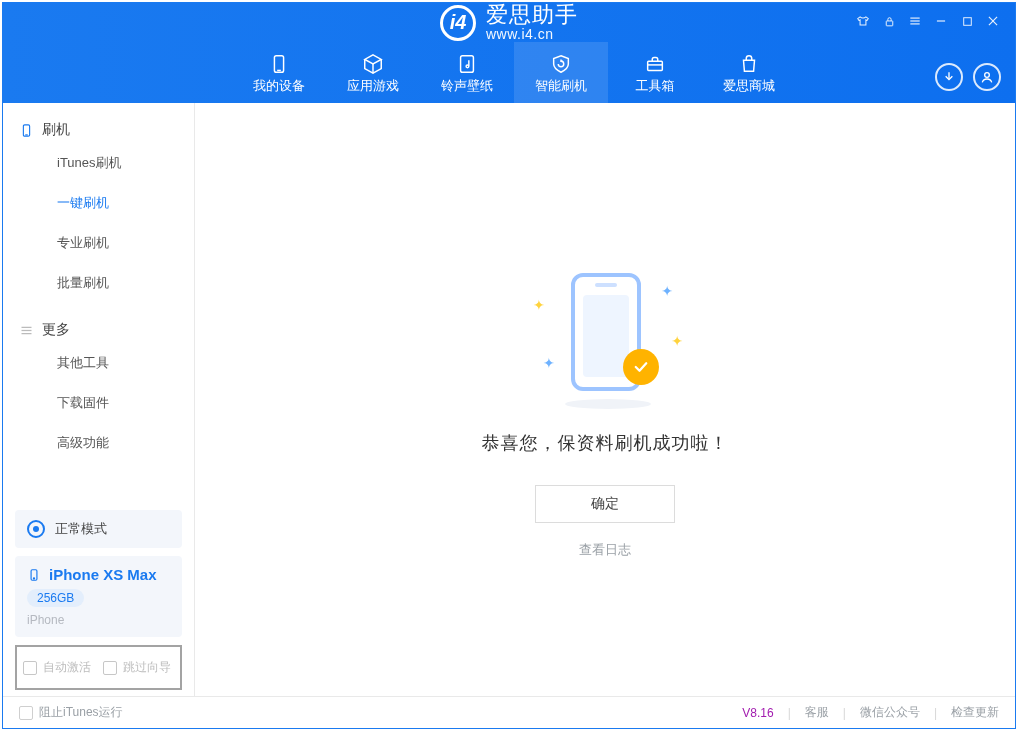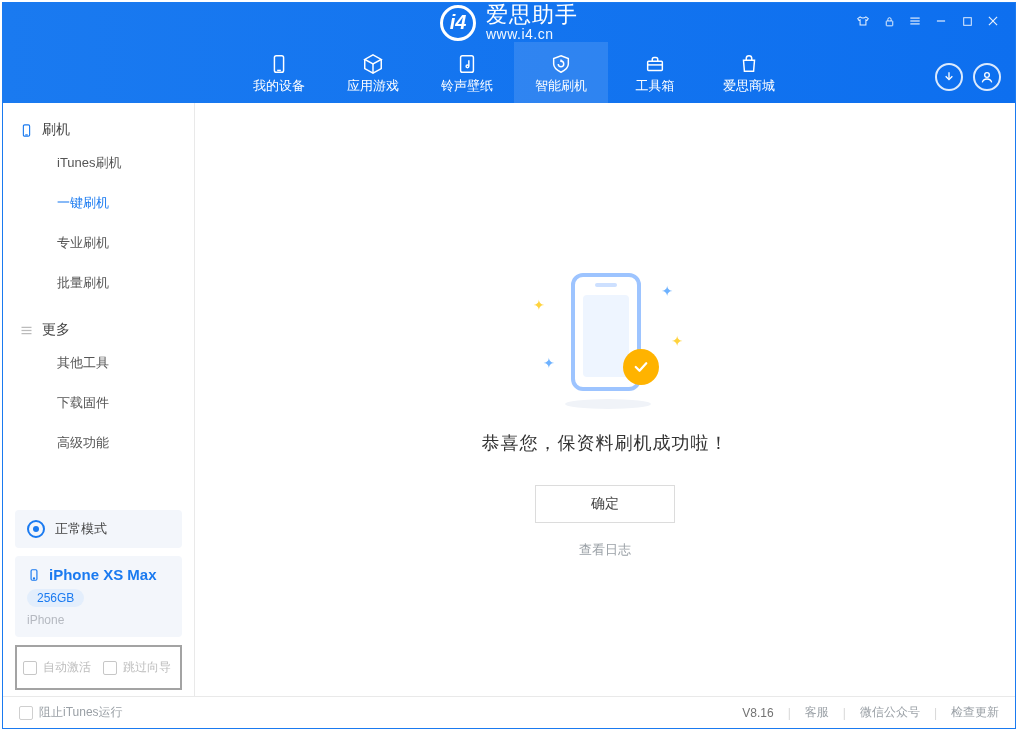--- a/index.html
+++ b/index.html
@@ -56,21 +56,21 @@
 .msg { font-size:18px; color:#333; letter-spacing:1px; }
 .ok-btn { margin-top:30px; width:140px; height:38px; border:1px solid #dcdcdc; background:#fff; font-size:14px; color:#444; cursor:pointer; }
 .log-link { margin-top:18px; color:#9aa0a6; font-size:13px; cursor:pointer; }
 
 
 .footer { height:32px; border-top:1px solid #e9e9e9; display:flex; align-items:center; padding:0 16px; font-size:12px; color:#9aa0a6; }
 .footer .chk { border-color:#cfcfcf; }
 .footer-right { margin-left:auto; display:flex; align-items:center; gap:14px; }
 .footer-right .sep { color:#d8d8d8; }
 .footer-link { cursor:pointer; }
-.version { color:#737373;text-align:center; }
+.version { color:#a21caf;text-align:center; }
 </style>
 </head>
 <body>
 
 <div class="window">
 
   <div class="header">
     <div class="logo">
       <div class="logo-icon">i4</div>
       <div>

